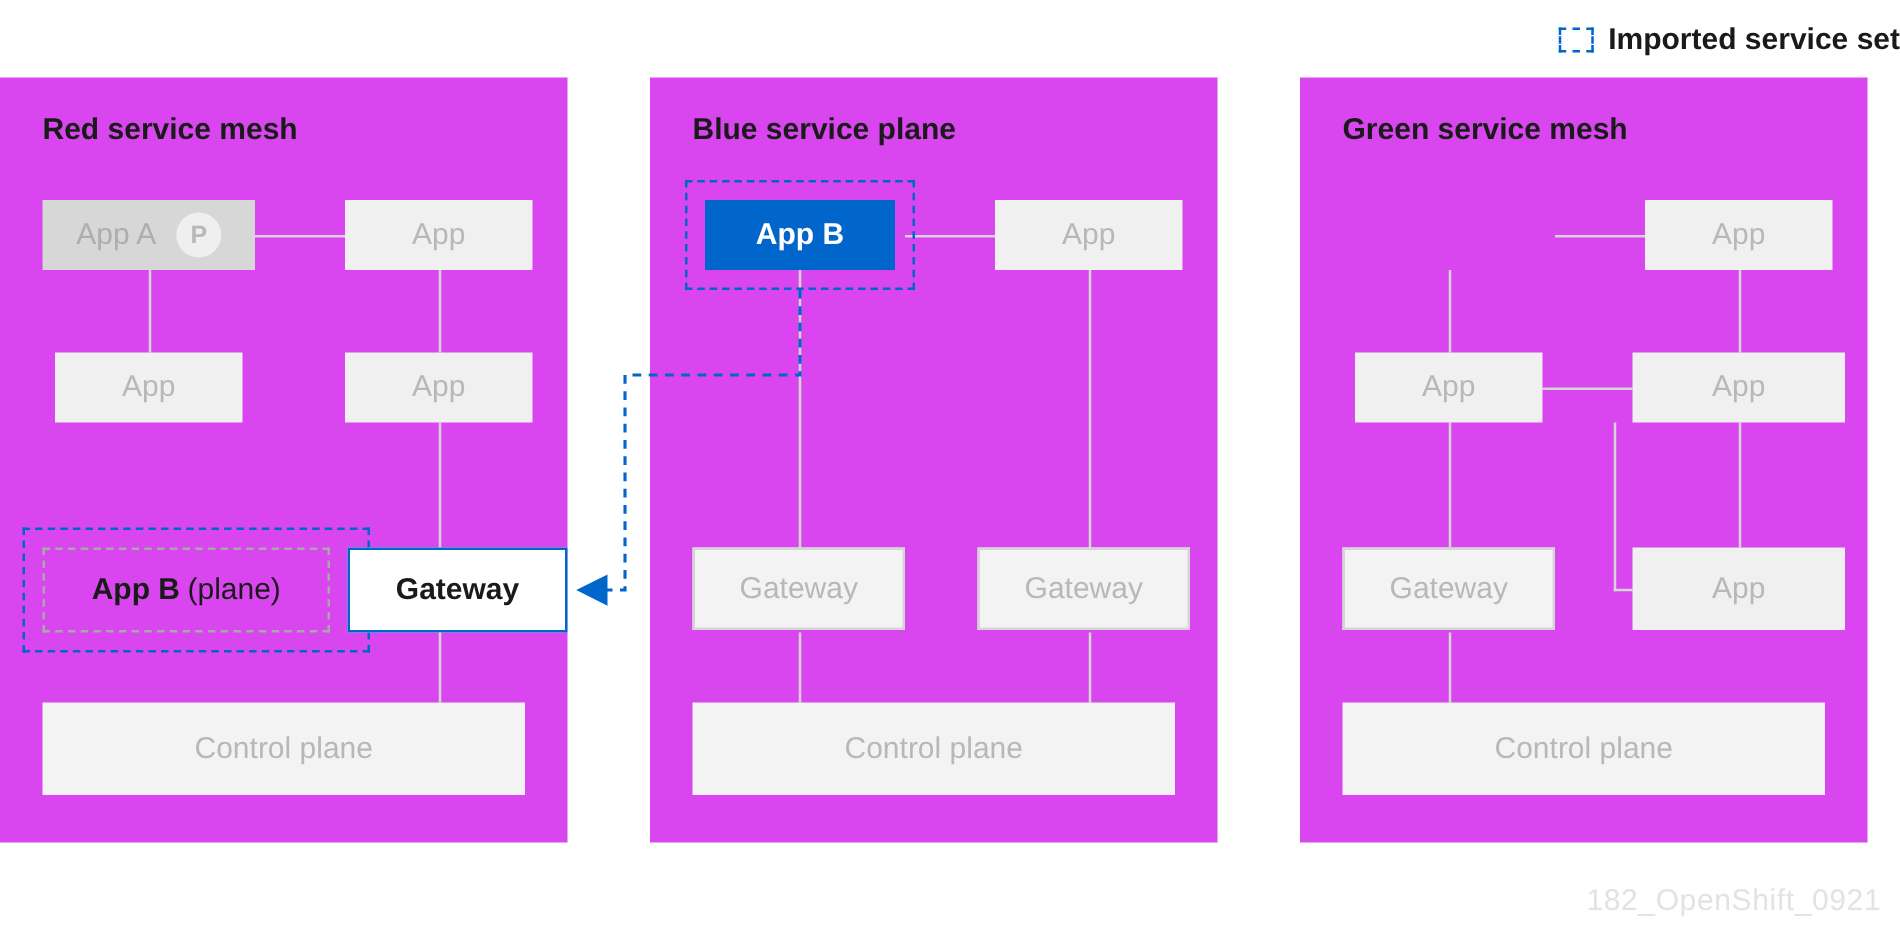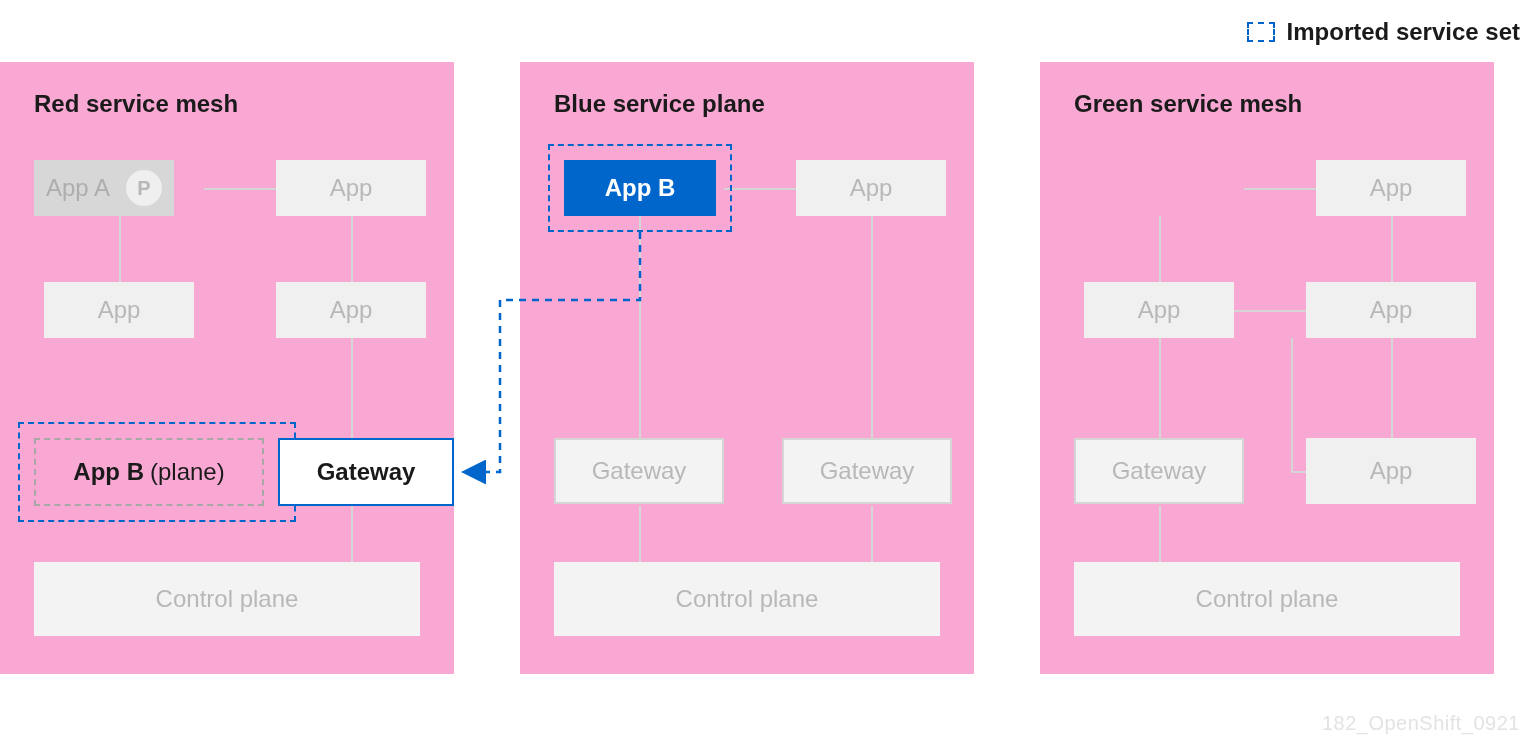--- a/index.html
+++ b/index.html
@@ -10,21 +10,21 @@
     width: 1520px;
     height: 745px;
   }
   .stage {
     position: relative;
     width: 1520px;
     height: 745px;
   }
   .panel {
     position: absolute;
-    background: #f9a8d4;
+    background: #d946ef;
     top: 62px;
     height: 612px;
     width: 454px;
   }
   .panel-title {
     position: absolute;
     top: 28px;
     left: 34px;
     font-size: 24px;
     font-weight: 700;
@@ -106,22 +106,22 @@
   }
   .legend-swatch {
     width: 28px;
     height: 20px;
     border: 2px dashed #0066cc;
     box-sizing: border-box;
   }
   .watermark {
     position: absolute;
     bottom: 10px;
-    right: 0;
-    font-size: 20px;
+    right: 15px;
+    font-size: 24px;
     color: #e3e3e3;
     letter-spacing: 0.5px;
     text-align: right;
   }
   .p-badge {
     width: 36px;
     height: 36px;
     border-radius: 50%;
     background: #efefef;
     color: #b8b8b8;
@@ -150,21 +150,21 @@
   </div>
 
   <div class="panel" style="left:0px;">
     <div class="panel-title">Red service mesh</div>
 
     <div class="connector-line h" style="left:204px; top:126px; width:72px;"></div>
     <div class="connector-line v" style="left:119px; top:154px; height:66px;"></div>
     <div class="connector-line v" style="left:351px; top:154px; height:66px;"></div>
     <div class="connector-line v" style="left:351px; top:276px; height:108px;"></div>
 
-    <div class="node faded-accent" style="left:34px; top:98px; width:140px; height:56px; justify-content:center; gap:6px;">
+    <div class="node faded-accent" style="left:34px; top:98px; width:170px; height:56px; justify-content:center; gap:6px;">
       <span>App A</span>
       <span class="p-badge">P</span>
     </div>
     <div class="node faded-plain" style="left:276px; top:98px; width:150px; height:56px;">App</div>
 
     <div class="node faded-plain" style="left:44px; top:220px; width:150px; height:56px;">App</div>
     <div class="node faded-plain" style="left:276px; top:220px; width:150px; height:56px;">App</div>
 
     <div class="node faded-control" style="left:34px; top:500px; width:386px; height:74px;">Control plane</div>
   </div>

